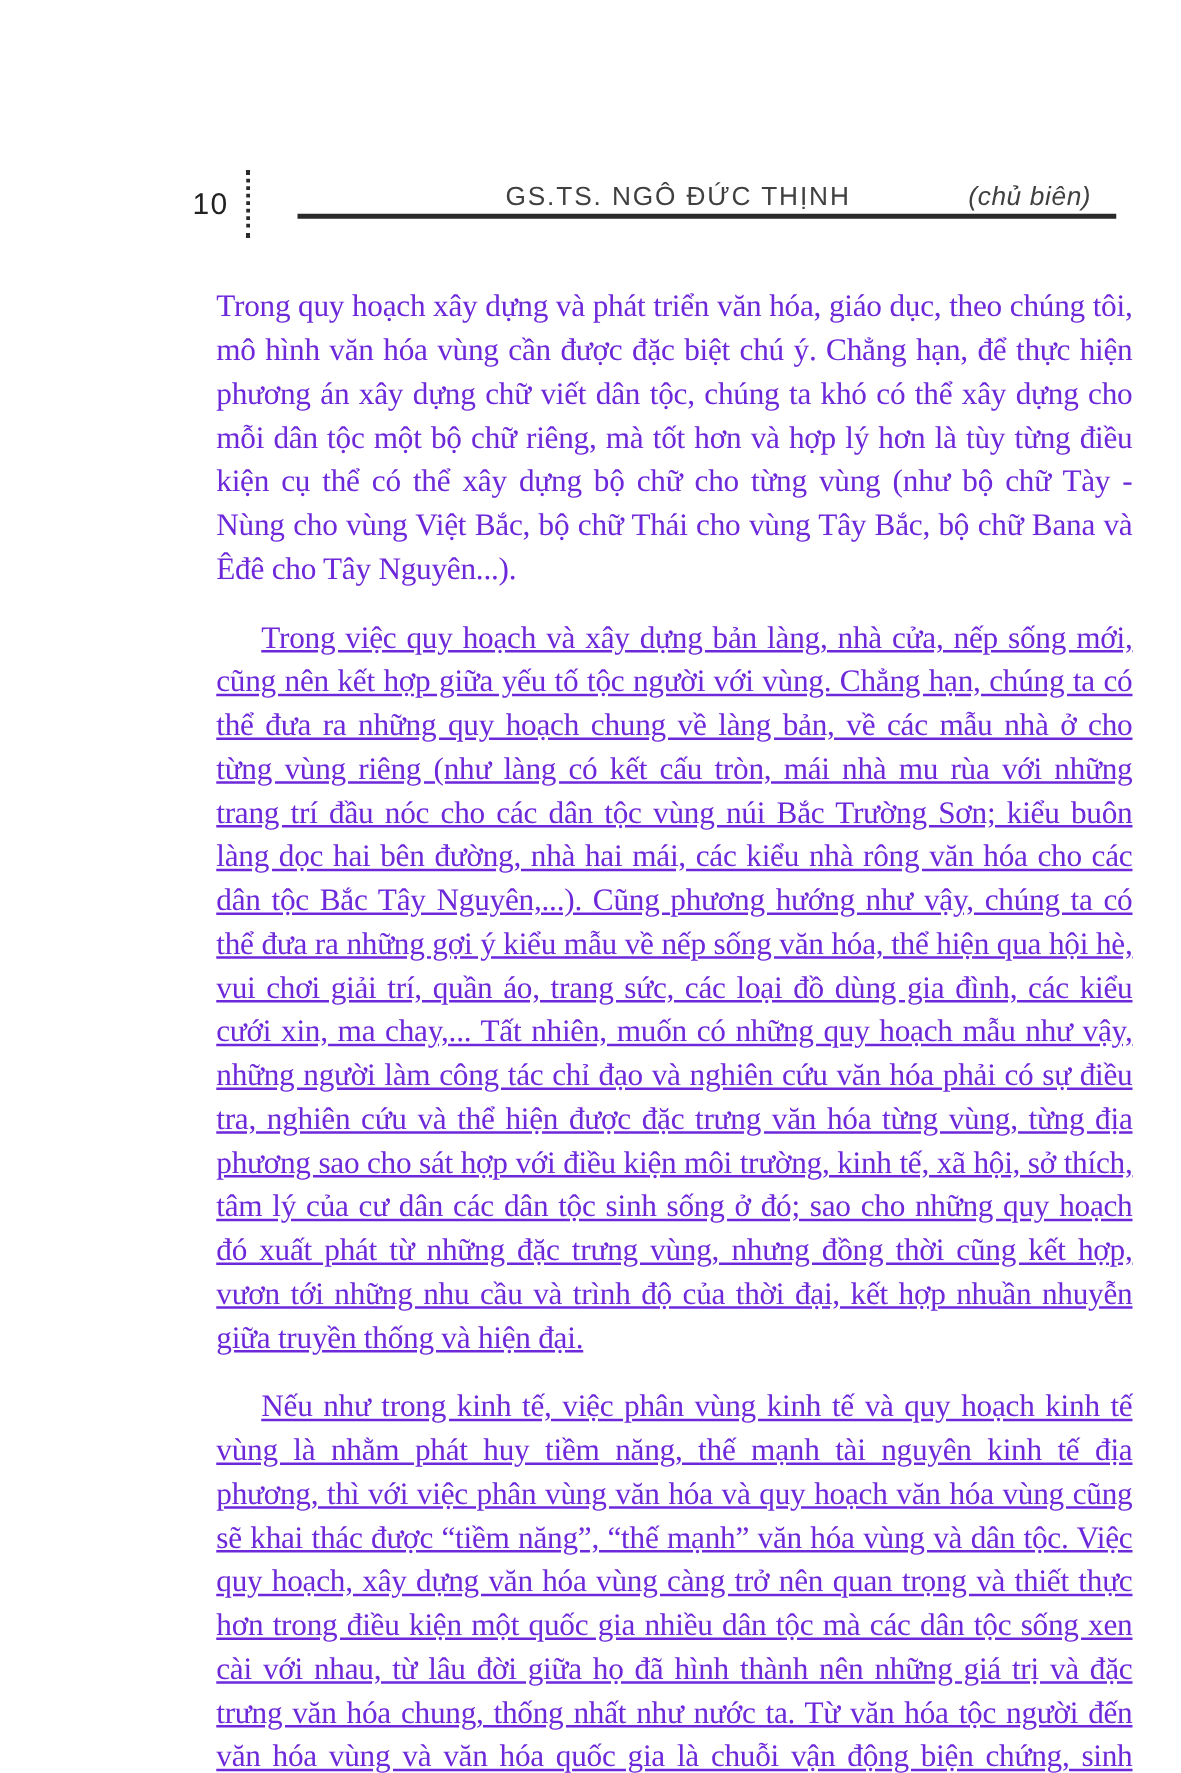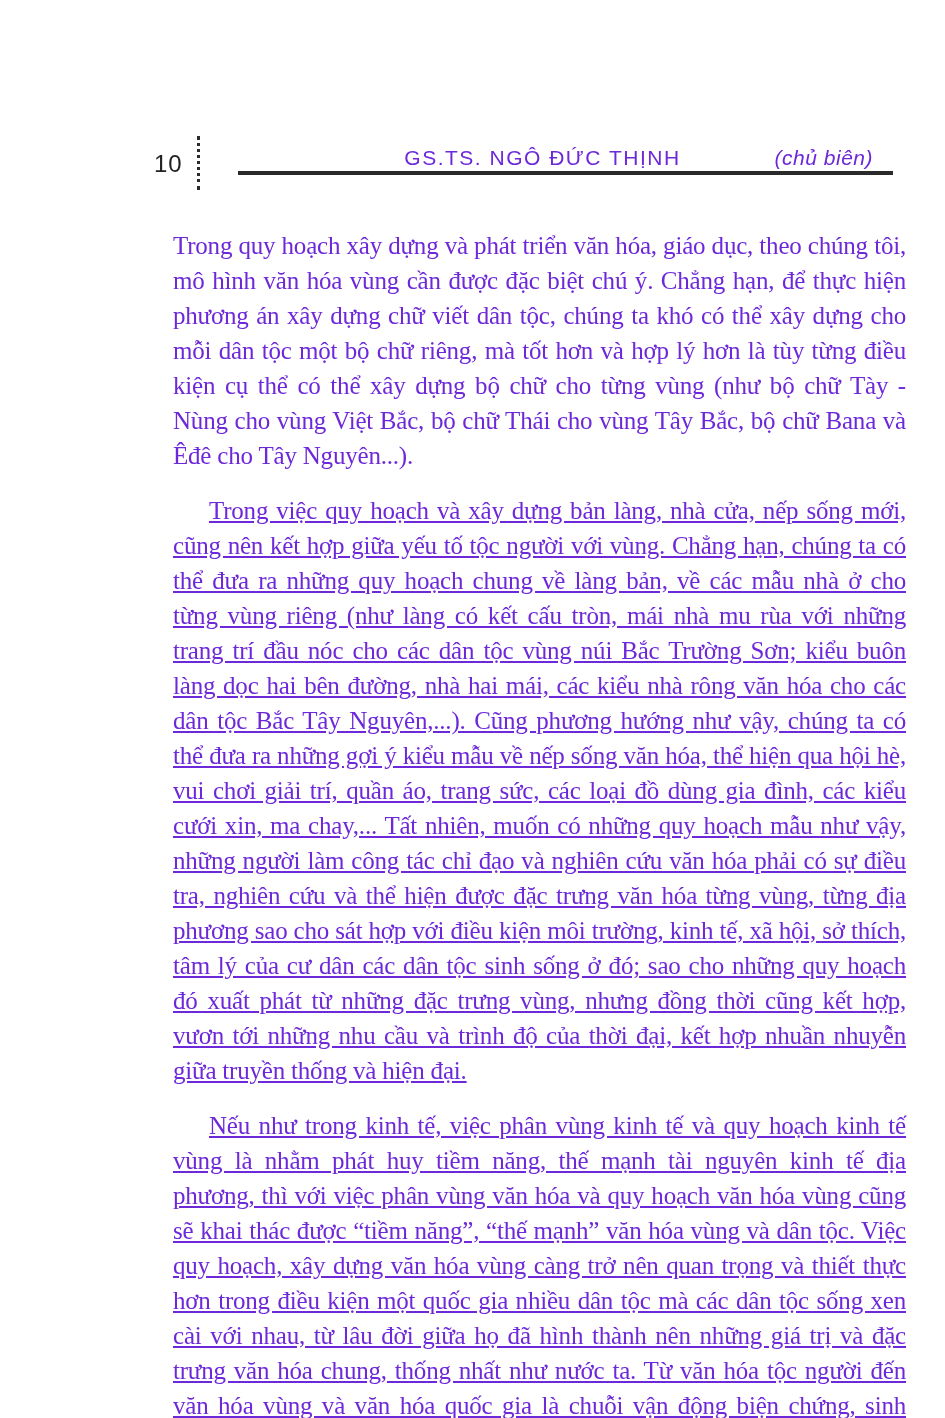--- a/index.html
+++ b/index.html
@@ -31,21 +31,21 @@
     width: 0;
     border-left: 3px dotted #2a2a2a;
   }
   .running-header {
     position: absolute;
     right: 88px;
     top: 76px;
     font-family: "Liberation Sans", sans-serif;
     font-size: 21px;
     letter-spacing: 1.5px;
-    color: #6d28d9;
+    color: #404040;
     white-space: nowrap;
   }
   .running-header .chief-editor {
     font-style: italic;
     letter-spacing: 0.5px;
   }
   .header-rule {
     position: absolute;
     left: 170px;
     right: 88px;

